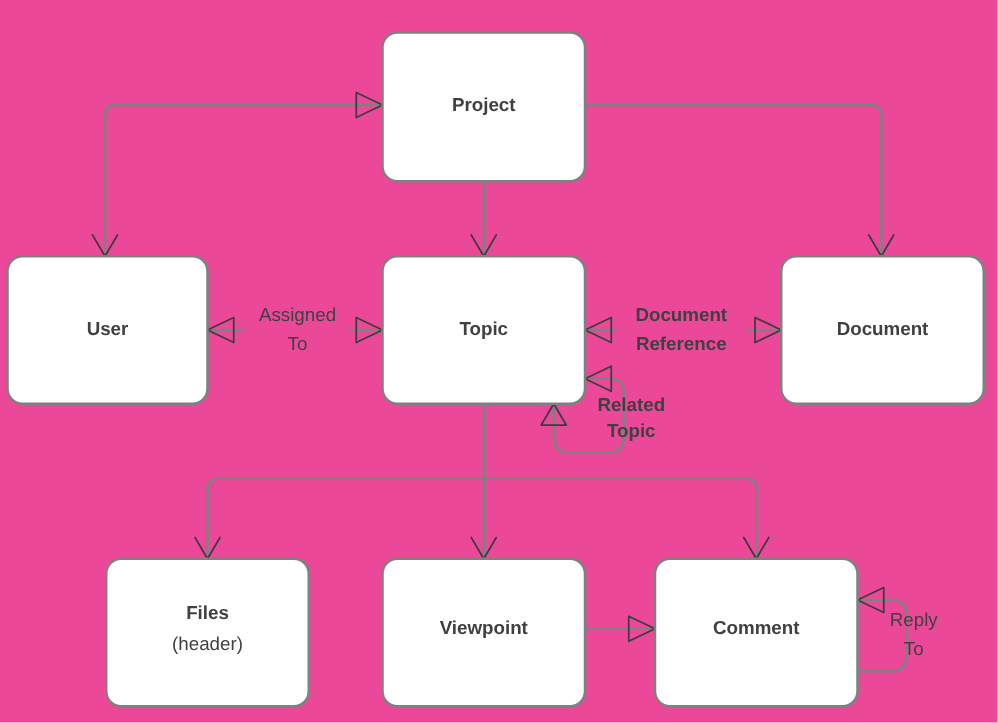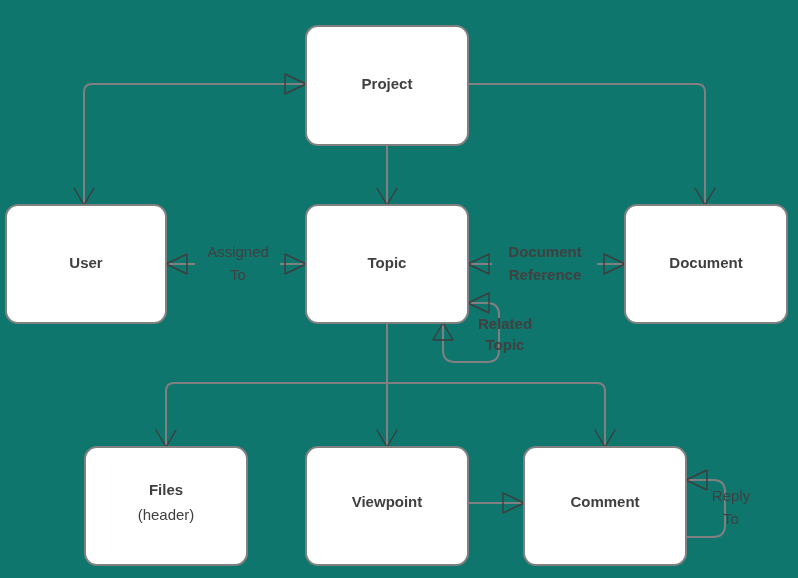--- a/index.html
+++ b/index.html
@@ -4,21 +4,21 @@
 <style>
   html, body {
     margin: 0;
     padding: 0;
     background: #ffffff;
   }
   #canvas {
     position: relative;
     width: 798px;
     height: 578px;
-    background: #0f766e;
+    background: #ec4899;
     overflow: hidden;
     font-family: "Liberation Sans", sans-serif;
   }
   #erd-svg {
     position: absolute;
     left: 0;
     top: 0;
     width: 798px;
     height: 578px;
   }

